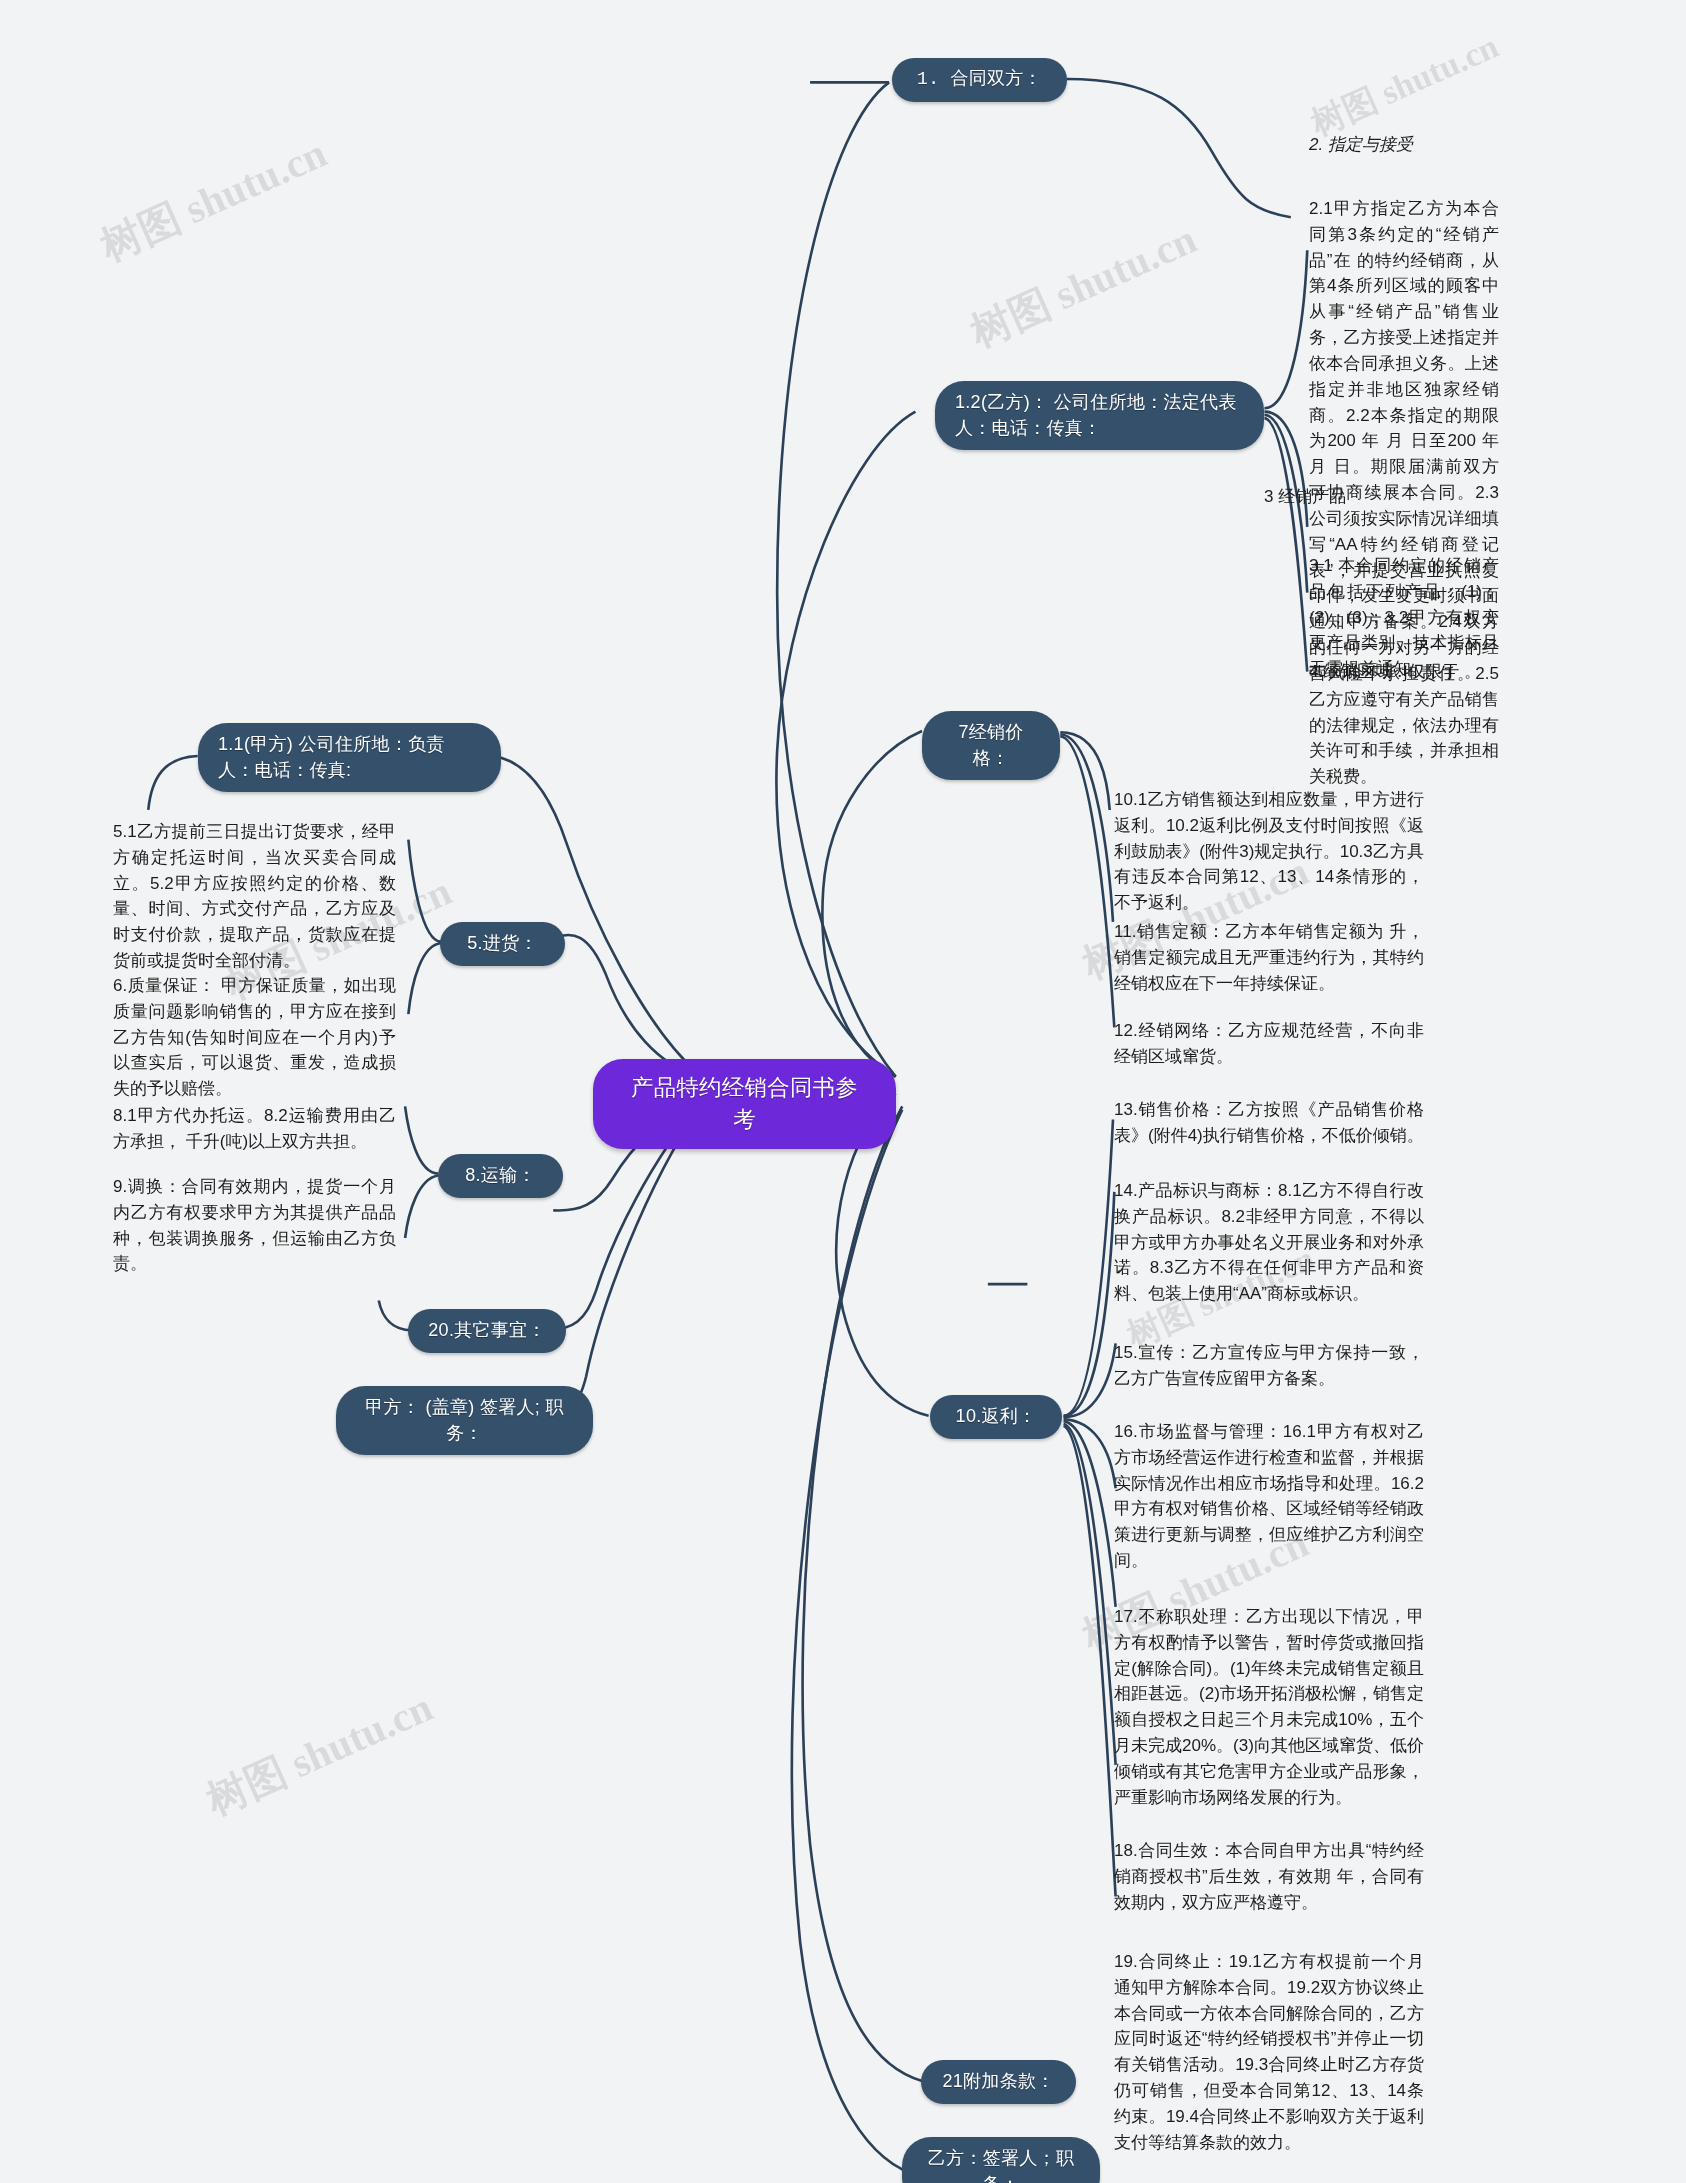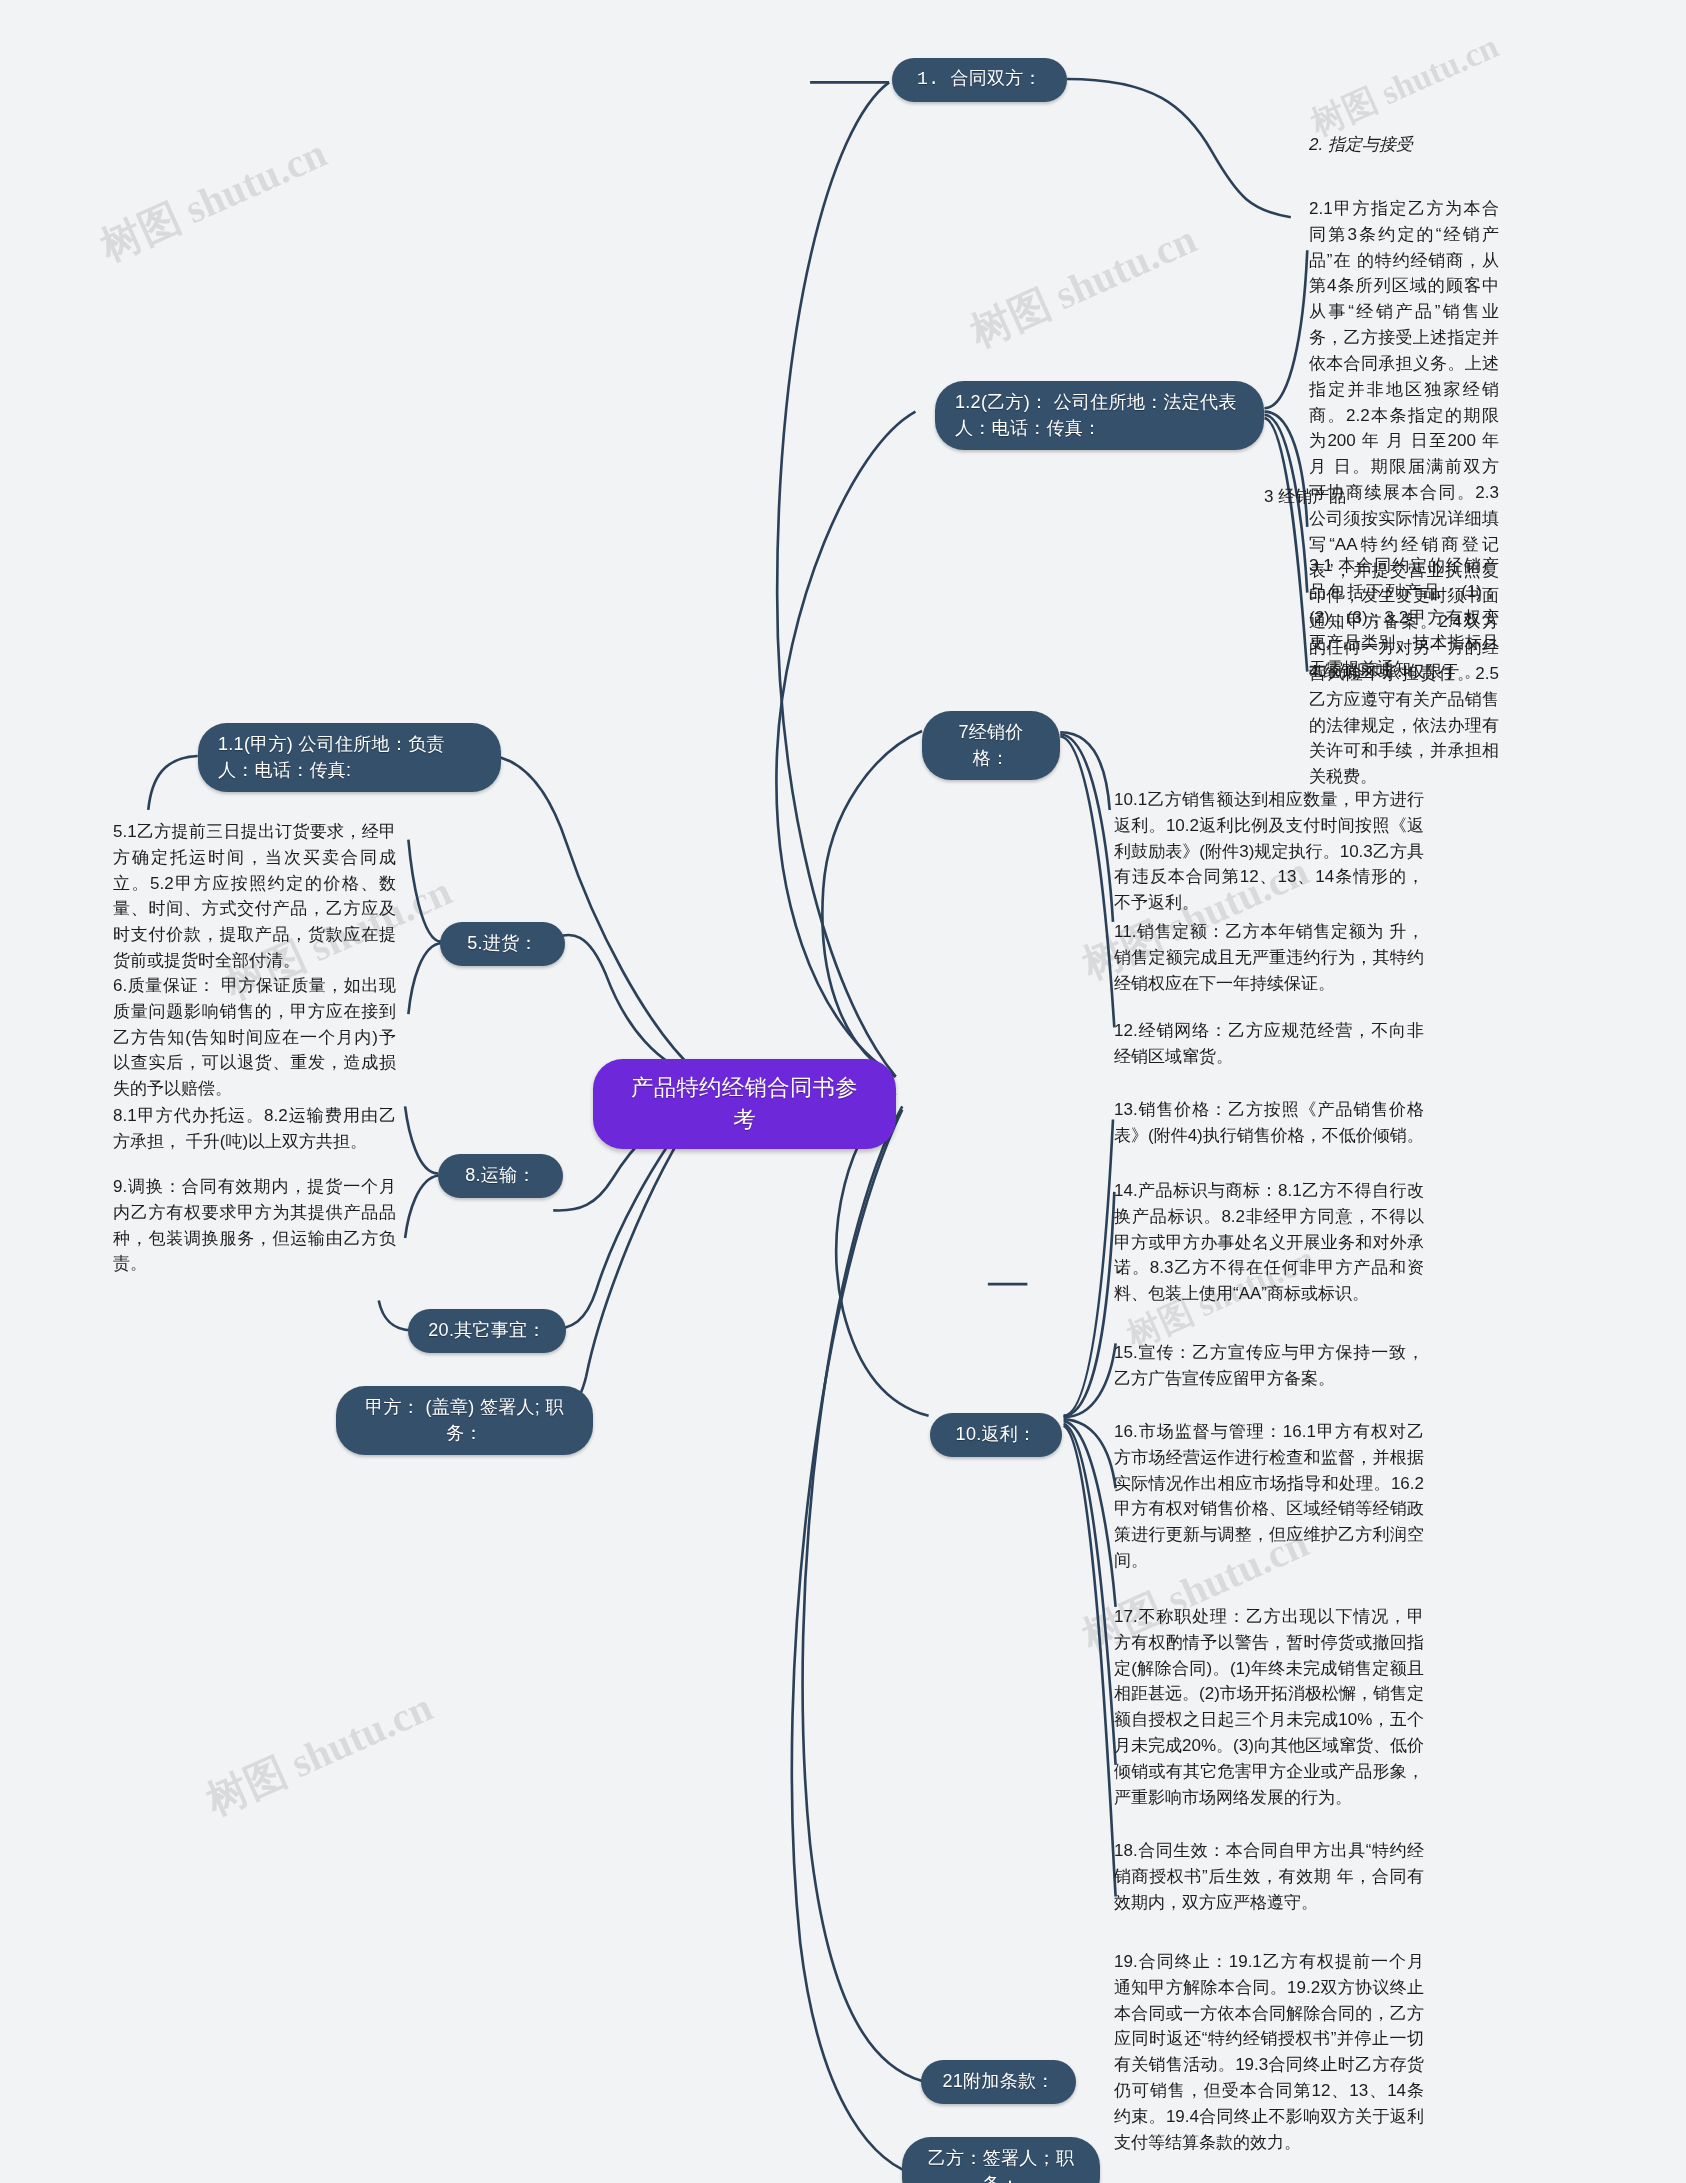--- a/index.html
+++ b/index.html
@@ -113,21 +113,21 @@
   </svg>
 
   <div class="node center" style="left:593px;top:1059px;width:303px;text-align:center;">产品特约经销合同书参考</div>
 
   <div class="node" style="left:892px;top:58px;width:175px;text-align:center;font-family:Liberation Mono, monospace;">1. 合同双方：</div>
 
   <div class="node" style="left:935px;top:381px;width:329px;">1.2(乙方)：  公司住所地：法定代表人：电话：传真：</div>
 
   <div class="node" style="left:922px;top:711px;width:138px;text-align:center;">7经销价格：</div>
 
-  <div class="node" style="left:930px;top:1395px;width:132px;text-align:center;margin-top:18px;">10.返利：</div>
+  <div class="node" style="left:930px;top:1395px;width:132px;text-align:center;">10.返利：</div>
 
   <div class="node" style="left:921px;top:2060px;width:155px;text-align:center;">21附加条款：</div>
 
   <div class="node" style="left:902px;top:2137px;width:198px;text-align:center;">乙方：签署人；职务：</div>
 
   <div class="node" style="left:198px;top:723px;width:303px;">1.1(甲方) 公司住所地：负责人：电话：传真:</div>
 
   <div class="node" style="left:440px;top:922px;width:125px;text-align:center;">5.进货：</div>
 
   <div class="node" style="left:438px;top:1154px;width:125px;text-align:center;">8.运输：</div>

